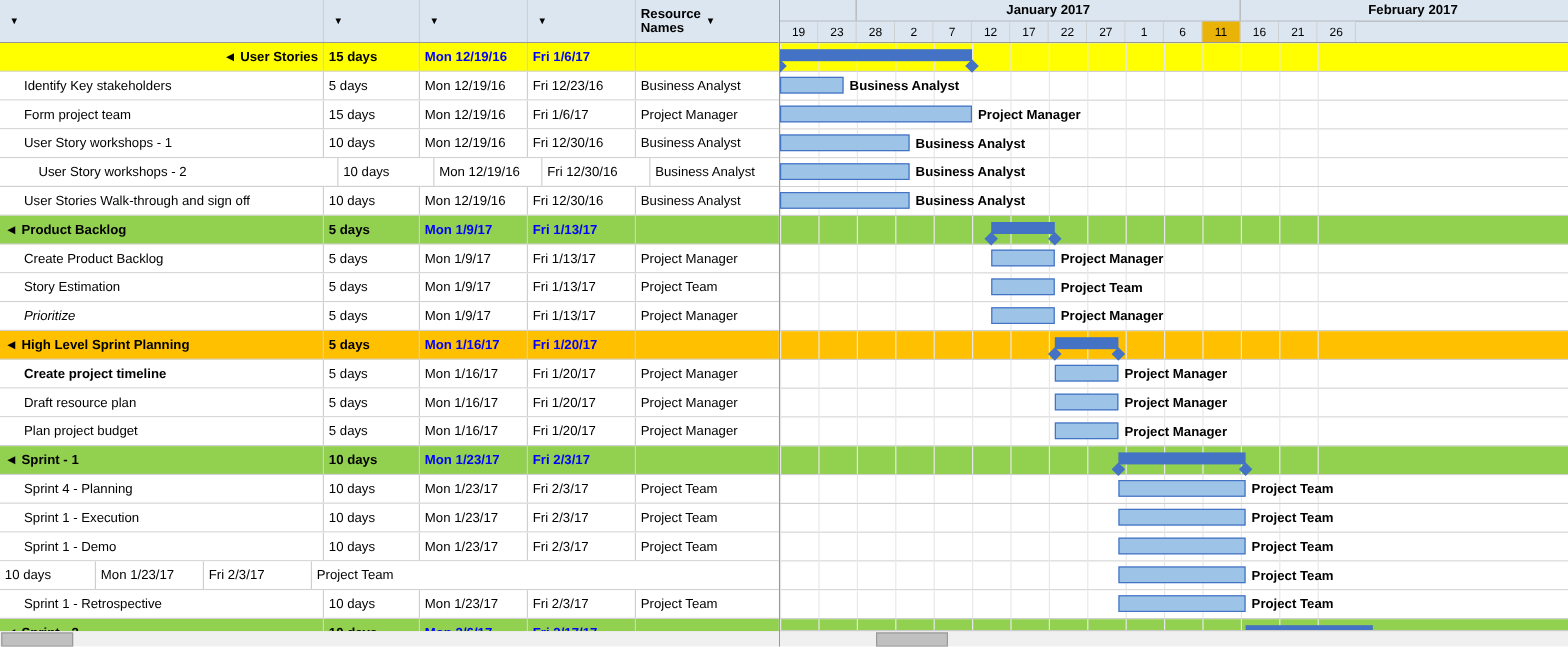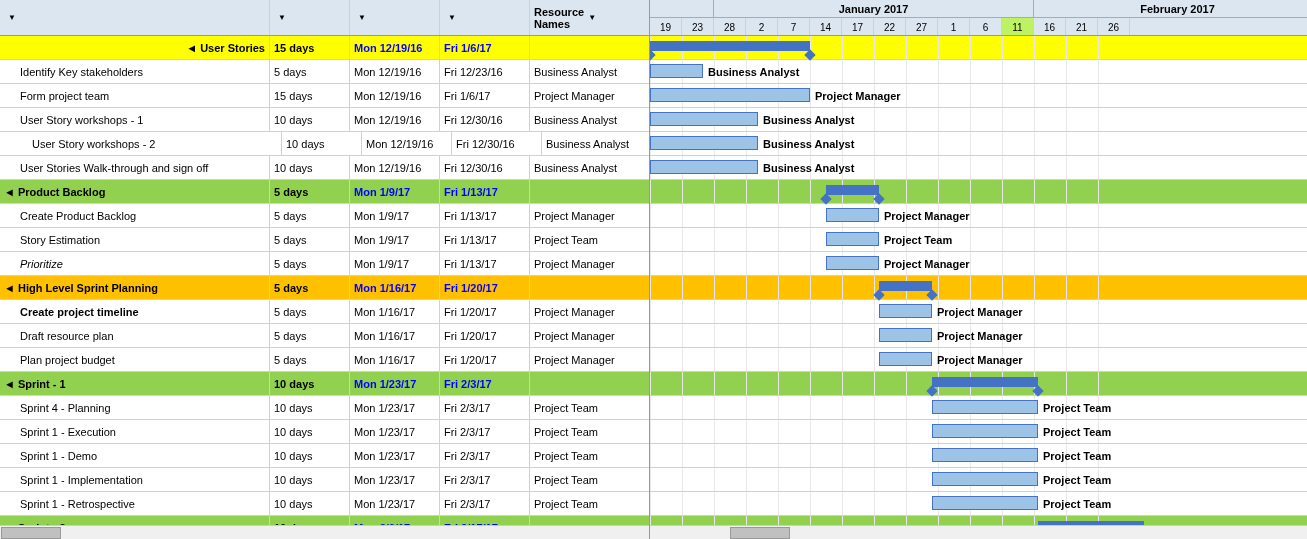--- a/index.html
+++ b/index.html
@@ -379,23 +379,20 @@
       <span>Mon 1/23/17</span>
     </div>
     <div class="cell cell-finish" style="font-weight:normal; color:#000;">
       <span>Fri 2/3/17</span>
     </div>
     <div class="cell cell-resource" style="border-right:none;">
       <span>Project Team</span>
     </div>
   </div>
         <div class="row" style="background: rgb(255, 255, 255);">
-    <div class="cell cell-taskname" style="font-weight:normal;">
-      <span style="padding-left:16px;">Sprint 1 - Implementation</span>
-    </div>
     <div class="cell cell-duration" style="font-weight:normal;">
       <span>10 days</span>
     </div>
     <div class="cell cell-start" style="font-weight:normal; color:#000;">
       <span>Mon 1/23/17</span>
     </div>
     <div class="cell cell-finish" style="font-weight:normal; color:#000;">
       <span>Fri 2/3/17</span>
     </div>
     <div class="cell cell-resource" style="border-right:none;">
@@ -450,27 +447,27 @@
           <div style="width: 64px; min-width: 64px; border-right: 1px solid rgb(170, 170, 170); display: flex; align-items: center; justify-content: center; font-weight: bold; font-size: 11px; background: rgb(220, 230, 241);"></div>
           <div style="width: 320px; min-width: 320px; border-right: 1px solid rgb(170, 170, 170); display: flex; align-items: center; justify-content: center; font-weight: bold; font-size: 11px; background: rgb(220, 230, 241);">January 2017</div>
           <div style="width: 288px; min-width: 288px; border-right: 1px solid rgb(170, 170, 170); display: flex; align-items: center; justify-content: center; font-weight: bold; font-size: 11px; background: rgb(220, 230, 241);">February 2017</div>
         </div>
         <div style="display: flex; height: 18px;">
           <div style="width: 32px; min-width: 32px; border-right: 1px solid rgb(208, 208, 208); display: flex; align-items: center; justify-content: center; font-size: 10px; background: rgb(220, 230, 241);">19</div>
           <div style="width: 32px; min-width: 32px; border-right: 1px solid rgb(208, 208, 208); display: flex; align-items: center; justify-content: center; font-size: 10px; background: rgb(220, 230, 241);">23</div>
           <div style="width: 32px; min-width: 32px; border-right: 1px solid rgb(208, 208, 208); display: flex; align-items: center; justify-content: center; font-size: 10px; background: rgb(220, 230, 241);">28</div>
           <div style="width: 32px; min-width: 32px; border-right: 1px solid rgb(208, 208, 208); display: flex; align-items: center; justify-content: center; font-size: 10px; background: rgb(220, 230, 241);">2</div>
           <div style="width: 32px; min-width: 32px; border-right: 1px solid rgb(208, 208, 208); display: flex; align-items: center; justify-content: center; font-size: 10px; background: rgb(220, 230, 241);">7</div>
-          <div style="width: 32px; min-width: 32px; border-right: 1px solid rgb(208, 208, 208); display: flex; align-items: center; justify-content: center; font-size: 10px; background: rgb(220, 230, 241);">14</div>
+          <div style="width: 32px; min-width: 32px; border-right: 1px solid rgb(208, 208, 208); display: flex; align-items: center; justify-content: center; font-size: 10px; background: rgb(220, 230, 241);">12</div>
           <div style="width: 32px; min-width: 32px; border-right: 1px solid rgb(208, 208, 208); display: flex; align-items: center; justify-content: center; font-size: 10px; background: rgb(220, 230, 241);">17</div>
           <div style="width: 32px; min-width: 32px; border-right: 1px solid rgb(208, 208, 208); display: flex; align-items: center; justify-content: center; font-size: 10px; background: rgb(220, 230, 241);">22</div>
           <div style="width: 32px; min-width: 32px; border-right: 1px solid rgb(208, 208, 208); display: flex; align-items: center; justify-content: center; font-size: 10px; background: rgb(220, 230, 241);">27</div>
           <div style="width: 32px; min-width: 32px; border-right: 1px solid rgb(208, 208, 208); display: flex; align-items: center; justify-content: center; font-size: 10px; background: rgb(220, 230, 241);">1</div>
           <div style="width: 32px; min-width: 32px; border-right: 1px solid rgb(208, 208, 208); display: flex; align-items: center; justify-content: center; font-size: 10px; background: rgb(220, 230, 241);">6</div>
-          <div style="width: 32px; min-width: 32px; border-right: 1px solid rgb(208, 208, 208); display: flex; align-items: center; justify-content: center; font-size: 10px; background: #bef264;">11</div>
+          <div style="width: 32px; min-width: 32px; border-right: 1px solid rgb(208, 208, 208); display: flex; align-items: center; justify-content: center; font-size: 10px; background: #eab308;">11</div>
           <div style="width: 32px; min-width: 32px; border-right: 1px solid rgb(208, 208, 208); display: flex; align-items: center; justify-content: center; font-size: 10px; background: rgb(220, 230, 241);">16</div>
           <div style="width: 32px; min-width: 32px; border-right: 1px solid rgb(208, 208, 208); display: flex; align-items: center; justify-content: center; font-size: 10px; background: rgb(220, 230, 241);">21</div>
           <div style="width: 32px; min-width: 32px; border-right: 1px solid rgb(208, 208, 208); display: flex; align-items: center; justify-content: center; font-size: 10px; background: rgb(220, 230, 241);">26</div>
         </div>
       </div>
 
     <div class="gantt-body" id="gantt-body">
     <div>
           <div style="height: 24px; border-bottom: 1px solid rgb(208, 208, 208); position: relative; background: rgb(255, 255, 0);">
             <div style="position: absolute; top: 0px; bottom: 0px; left: 0px; width: 1px; background: rgb(232, 232, 232); z-index: 0;"></div>

